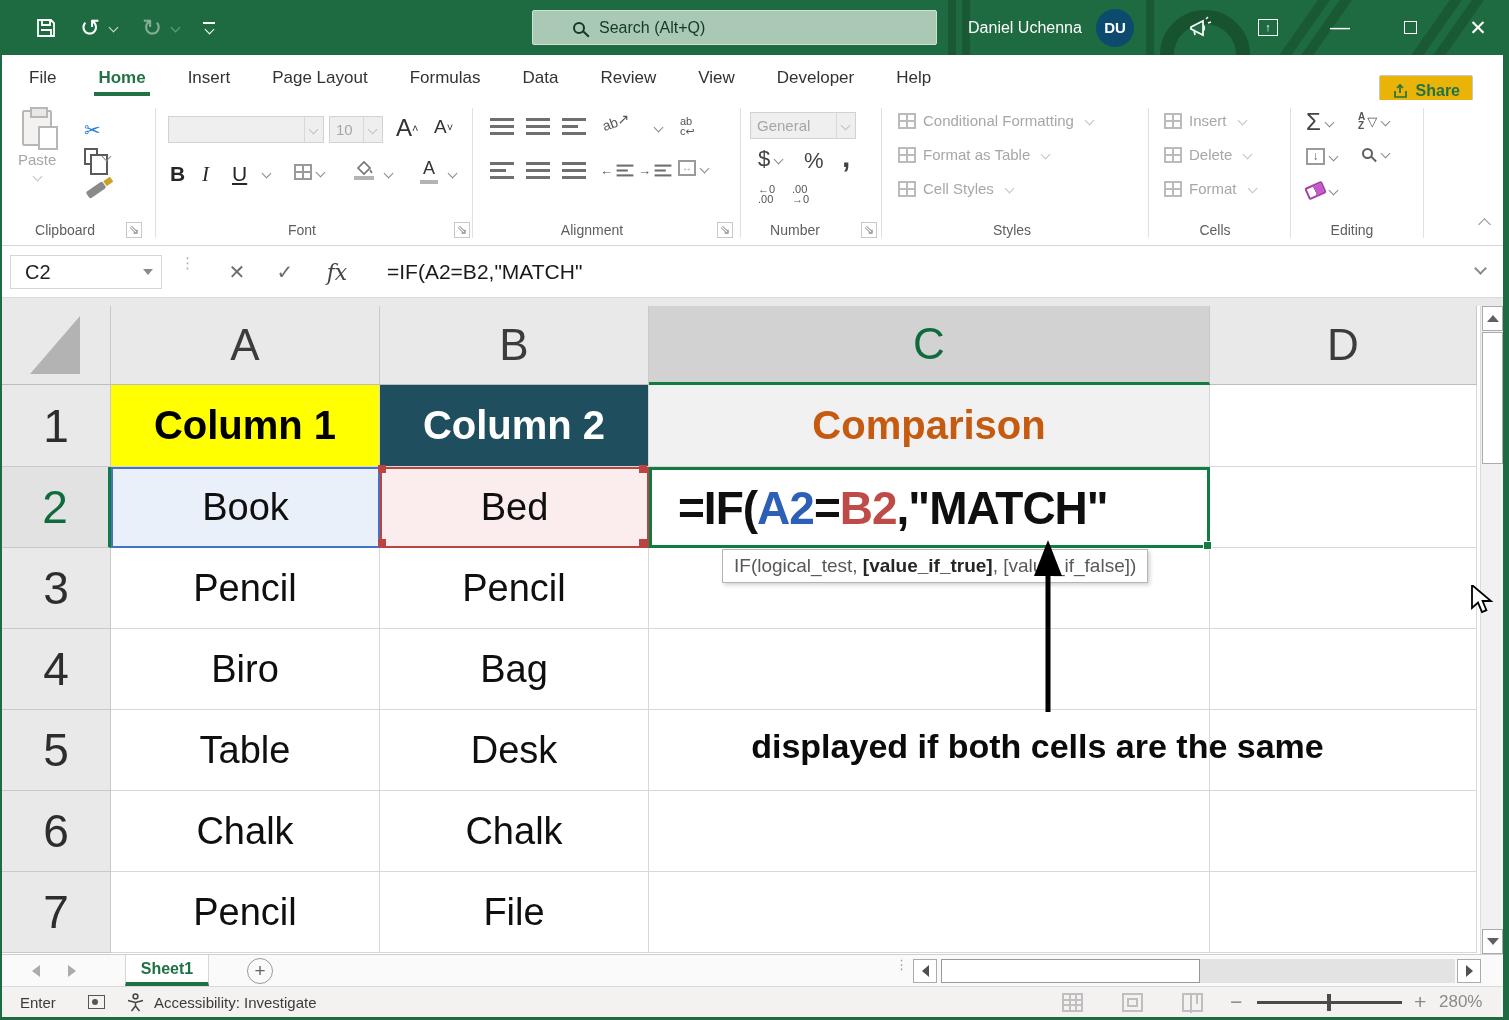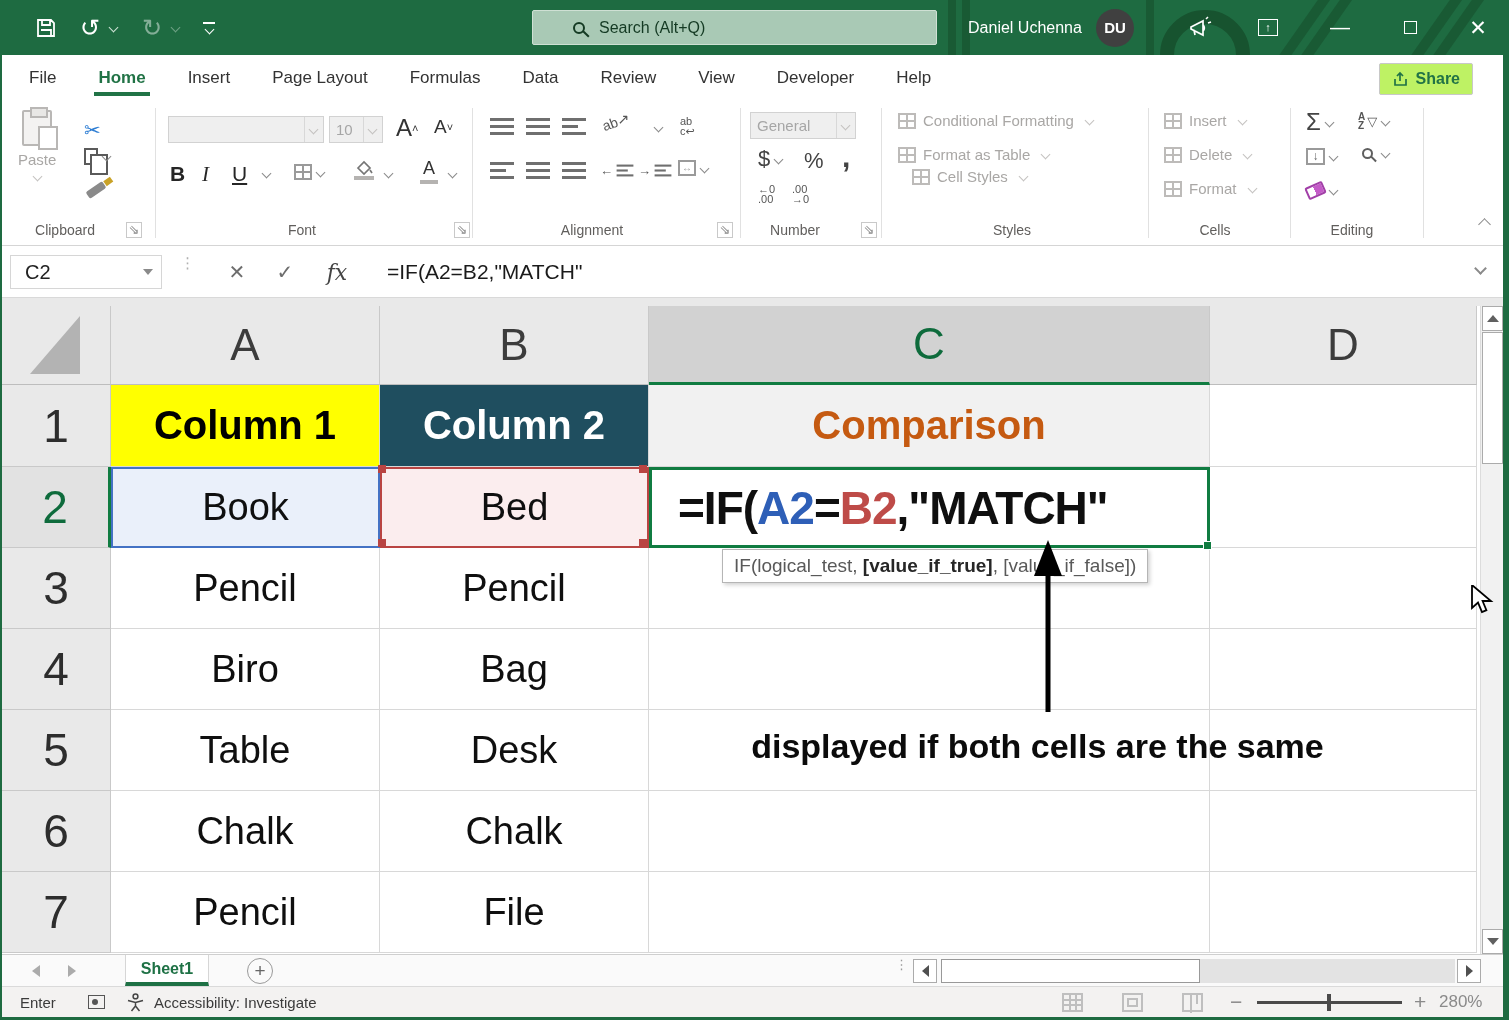--- a/index.html
+++ b/index.html
@@ -21,33 +21,33 @@
   .deco.s3 { width:8px; height:55px; left:1146px; top:0;}
   .deco.d1 { width:10px; height:90px; left:1300px; top:-18px; transform:rotate(35deg);}
   .deco.d2 { width:10px; height:90px; left:1322px; top:-18px; transform:rotate(35deg);}
   .deco.d3 { width:10px; height:90px; left:1432px; top:-18px; transform:rotate(35deg);}
   .deco.d4 { width:10px; height:90px; left:1454px; top:-18px; transform:rotate(35deg);}
   .tb-item { position:absolute; top:0; height:55px; display:flex; align-items:center; justify-content:center; }
   .tb-title { font-size:17px; }
   #searchbox { position:absolute; left:532px; top:10px; width:405px; height:35px; background:#A9C9B5; border:1px solid #CFE0D4; border-radius:2px; display:flex; align-items:center; color:#143A23; font-size:16px; }
   .magicon { width:12px; height:12px; border:2px solid #143A23; border-radius:50%; position:relative; margin:0 14px 0 40px; }
   .magicon::after { content:""; position:absolute; width:8px; height:2px; background:#143A23; transform:rotate(45deg); right:-7px; bottom:-3px; }
-  .avatar { width:38px; height:38px; border-radius:50%; background:#404040; color:#fff; font-size:15px; font-weight:bold; display:flex; align-items:center; justify-content:center; }
+  .avatar { width:38px; height:38px; border-radius:50%; background:#0c4a6e; color:#fff; font-size:15px; font-weight:bold; display:flex; align-items:center; justify-content:center; }
   .winbox { width:13px; height:13px; border:1.7px solid #fff; }
   .ribbonopt { width:20px; height:17px; border:1.7px solid #fff; font-size:11px; line-height:14px; text-align:center; }
   .chev-sm { display:inline-block; width:7px; height:7px; border-right:1.7px solid #cfe3d6; border-bottom:1.7px solid #cfe3d6; transform:rotate(45deg); }
   .qat { display:inline-block; width:12px; border-top:2px solid #fff; padding-top:2px; }
   .qat i { display:block; width:7px; height:7px; border-right:1.7px solid #fff; border-bottom:1.7px solid #fff; transform:rotate(45deg); margin:0 auto;}
 
   
   #tabsrow { position:absolute; left:2px; top:55px; width:1501px; height:45px; background:#fff; display:flex; align-items:center; z-index:10;}
   .rtab { font-size:17px; color:#333; padding:0 4px; margin:0 17px; height:45px; display:flex; align-items:center; position:relative; cursor:default;}
   .rtab.active { color:#217346; font-weight:bold; }
   .rtab.active::after { content:""; position:absolute; left:0; right:0; bottom:4px; height:4px; background:#217346; }
-  #sharebtn { position:absolute; right:30px; top:8px; height:32px; border:1px solid #c8c8c8; border-radius:2px; background:#bef264; display:flex; align-items:center; padding:0 12px; color:#217346; font-weight:bold; font-size:16px; gap:7px;}
+  #sharebtn { position:absolute; right:30px; top:20px; height:32px; border:1px solid #c8c8c8; border-radius:2px; background:#eab308; display:flex; align-items:center; padding:0 12px; color:#217346; font-weight:bold; font-size:16px; gap:7px;}
 
   
   #ribbon { position:absolute; left:2px; top:100px; width:1501px; height:146px; background:#fff; border-bottom:1px solid #D5D5D5; font-size:15px; color:#444; z-index:10;}
   .gsep { position:absolute; top:8px; width:1px; height:130px; background:#E1E1E1; }
   .glabel { position:absolute; top:122px; font-size:14px; color:#605E5C; text-align:center; }
   .launcher { position:absolute; top:122px; font-size:13px; color:#8a8a8a; width:16px; height:16px; border:1px solid #c9c9c9; line-height:13px; text-align:center;}
   .dis { color:#A9A7A5 !important; }
   .cv { display:inline-block; width:7px; height:7px; border-right:1.6px solid #8a8a8a; border-bottom:1.6px solid #8a8a8a; transform:rotate(45deg); margin-left:5px; vertical-align:middle;}
   .cv.d { border-color:#C4C2C0; }
   .combo { position:absolute; height:27px; background:#EFEFEF; border:1px solid #D2D2D2; color:#A6A6A6; font-size:15px; display:flex; align-items:center; padding:0 6px; }
@@ -356,21 +356,21 @@
     <div class="btn dis" style="left:896px;top:12px;gap:7px;">
         <span class="mini lite"></span>
         <span>Conditional Formatting</span>
         <span class="cv d"></span>
       </div>
     <div class="btn dis" style="left:896px;top:46px;gap:7px;">
         <span class="mini lite"></span>
         <span>Format as Table</span>
         <span class="cv d"></span>
       </div>
-    <div class="btn dis" style="left:896px;top:68px;gap:7px;margin-left:14px;">
+    <div class="btn dis" style="left:896px;top:80px;gap:7px;">
         <span class="mini lite"></span>
         <span>Cell Styles</span>
         <span class="cv d"></span>
       </div>
     <div class="glabel" style="left:965px;width:90px;">Styles</div>
     <div class="gsep" style="left:1146px;"></div>
 
     <div class="btn dis" style="left:1162px;top:12px;gap:7px;">
         <span class="mini lite"></span>
         <span>Insert</span>

